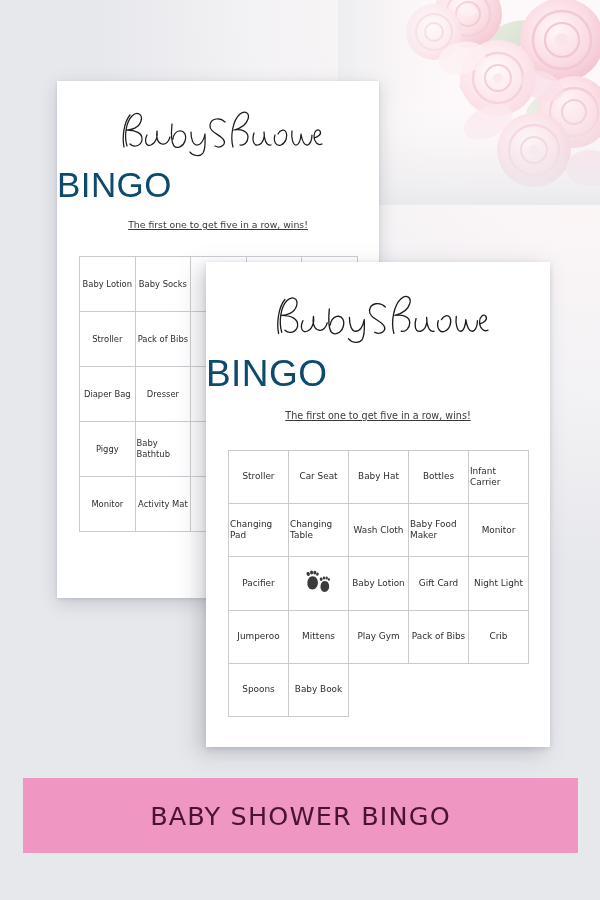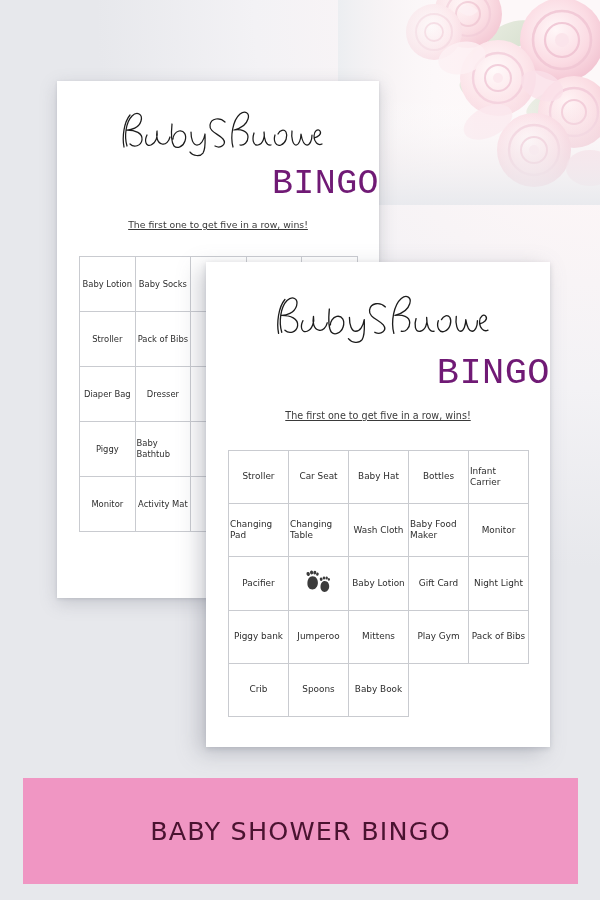--- a/index.html
+++ b/index.html
@@ -56,24 +56,24 @@
   }
 
   
   .script-title {
     text-align: center;
     color: #1b1b1b;
   }
   .script-title svg { display: block; margin: 0 auto; }
 
   .bingo-word {
-    text-align: right;
-    font-family: Liberation Mono, monospace;
+    text-align: left;
+    font-family: Liberation Sans, sans-serif;
     font-weight: 400;
-    color: #701a75;
+    color: #0c4a6e;
     letter-spacing: 0.012em;
     line-height: 1;
   }
   .tagline {
     text-align: center;
     color: #3a3a3a;
     font-family: "DejaVu Sans", sans-serif;
     line-height: 1.2;
     text-decoration: underline;
   }
@@ -127,21 +127,21 @@
   }
 
   .free-space svg { display: block; }
 
   
   #banner {
     position: absolute;
     left: 23px;
     top: 778px;
     width: 555px;
-    height: 106px;
+    height: 75px;
     background: #f096c3;
     display: flex;
     align-items: center;
     justify-content: center;
   }
   #banner-text {
     font-family: "DejaVu Sans", sans-serif;
     font-size: 25.5px;
     letter-spacing: 0.045em;
     color: #4a1330;
@@ -336,21 +336,20 @@
           <ellipse cx="22.0" cy="8.0" rx="1.3" ry="1.6" transform="rotate(-8 22.0 8.0)"></ellipse>
           <ellipse cx="24.7" cy="8.1" rx="1.2" ry="1.5" transform="rotate(6 24.7 8.1)"></ellipse>
           <ellipse cx="26.9" cy="9.4" rx="1.1" ry="1.3" transform="rotate(16 26.9 9.4)"></ellipse>
         </g>
       </svg>
     </div>
     <div class="bingo-cell">Baby Lotion</div>
     <div class="bingo-cell">Gift Card</div>
 
     <div class="bingo-cell">Night Light</div>
-    <div class="bingo-cell">Piggy bank</div>
     <div class="bingo-cell">Jumperoo</div>
     <div class="bingo-cell">Mittens</div>
     <div class="bingo-cell">Play Gym</div>
 
     <div class="bingo-cell">Pack of Bibs</div>
     <div class="bingo-cell">Crib</div>
     <div class="bingo-cell">Spoons</div>
     <div class="bingo-cell">Baby Book</div>
   </div>
 </div>

